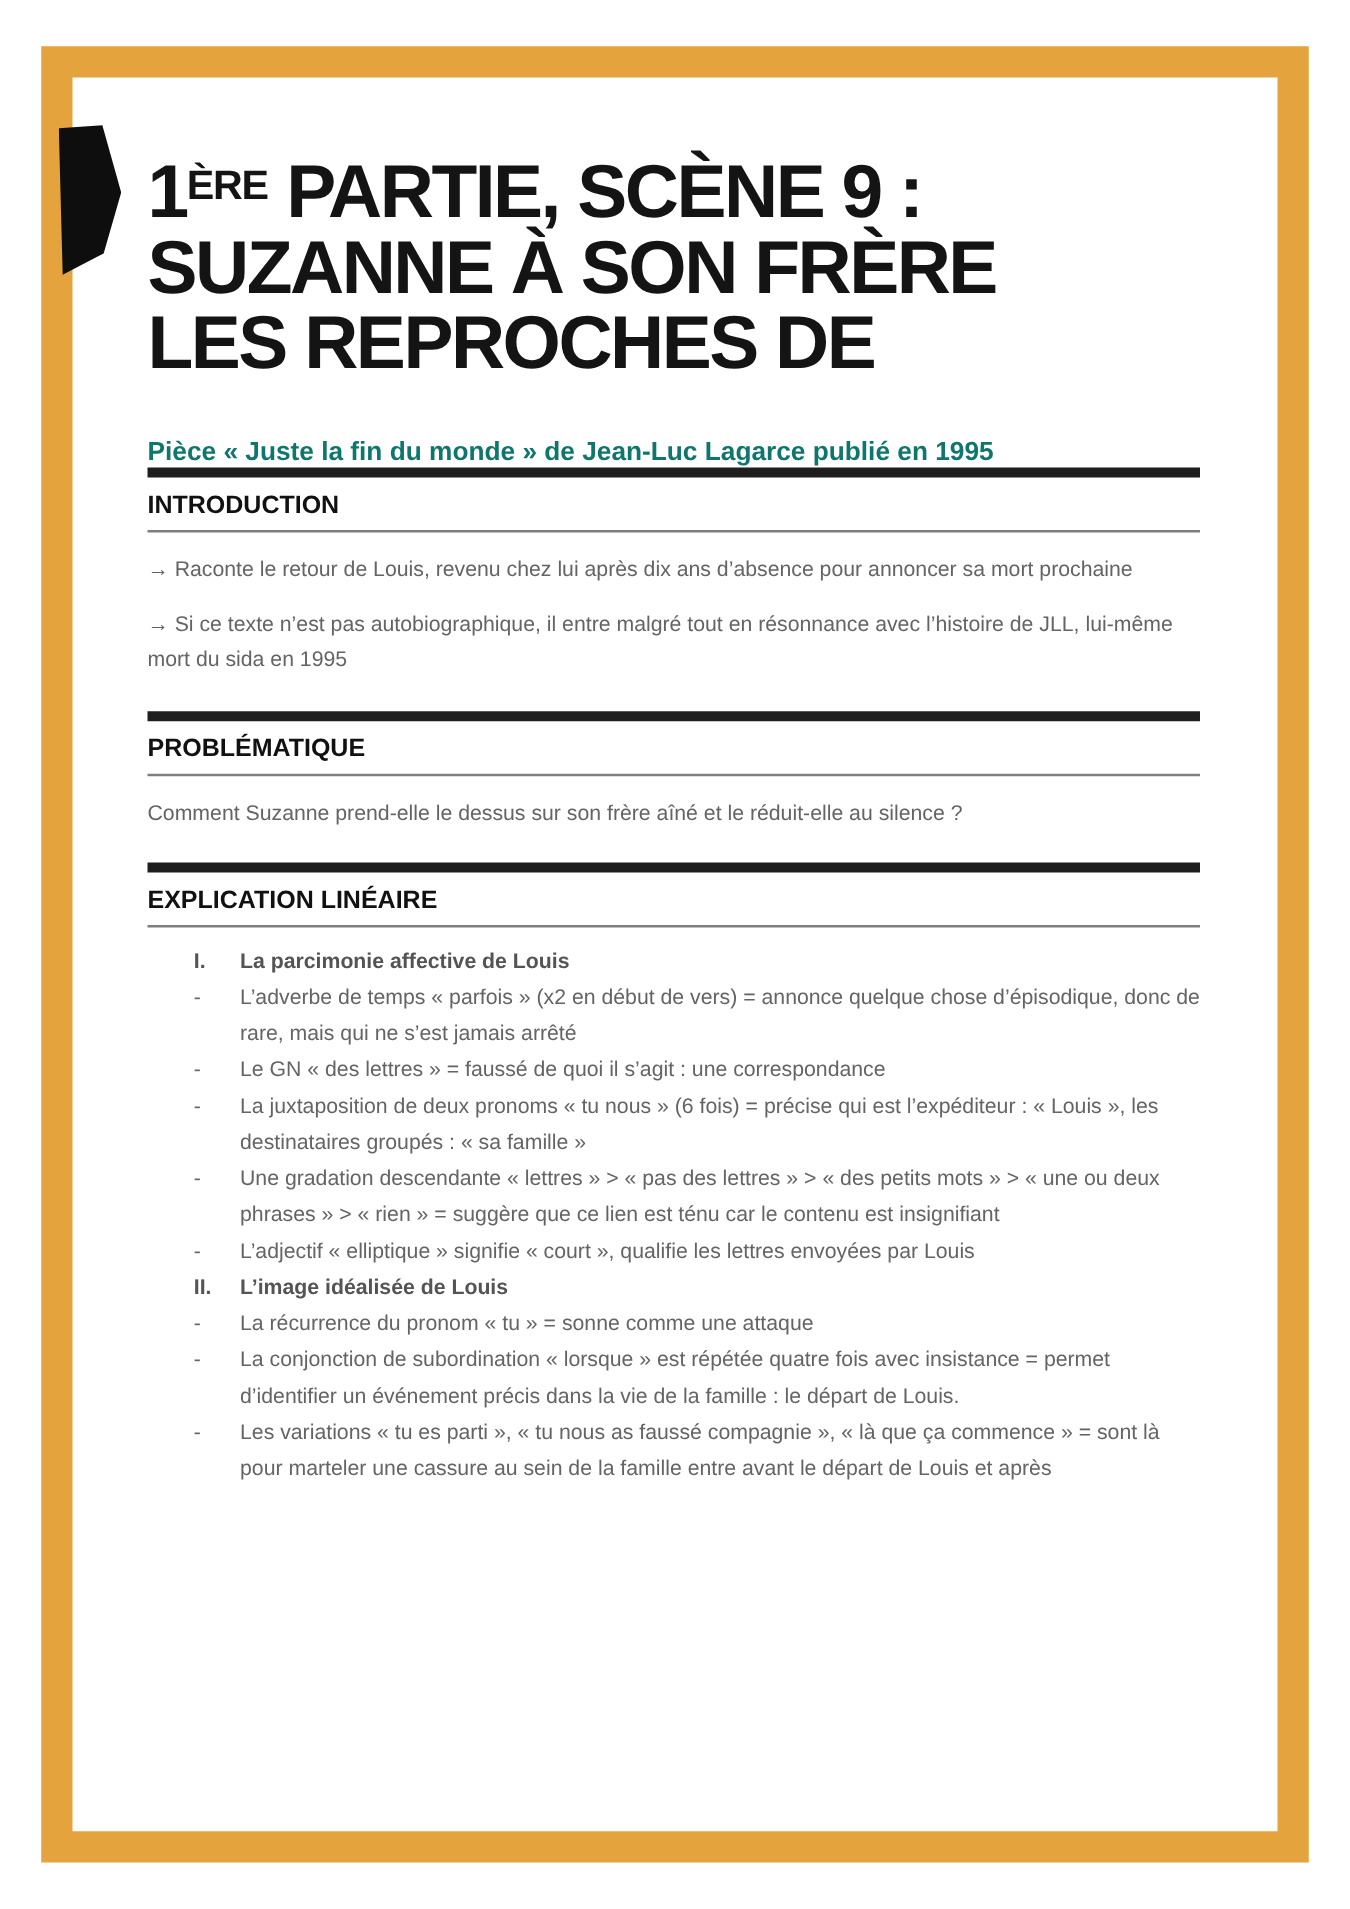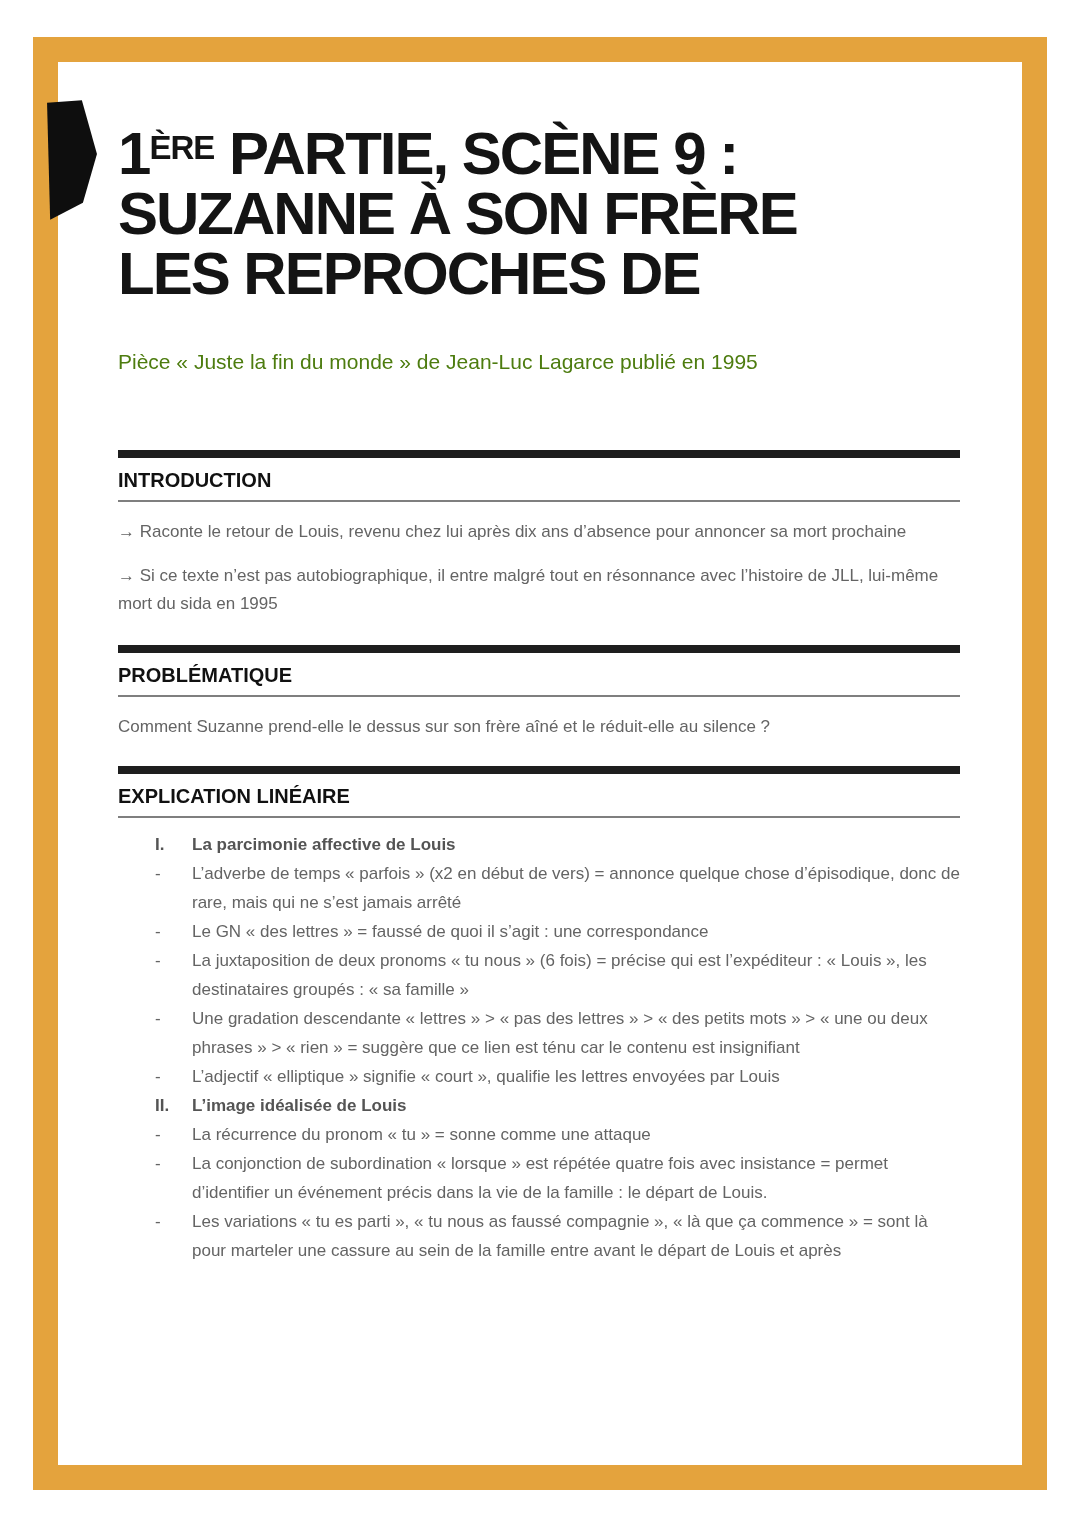--- a/index.html
+++ b/index.html
@@ -32,34 +32,34 @@
     margin:0;
     font-size:60px;line-height:60px;
     font-weight:bold;color:#141414;
     letter-spacing:-2px;
   }
   h1 .t-line{display:block;}
   h1 .sup{font-size:0.55em;vertical-align:0.45em;letter-spacing:-1px;}
   .subtitle{
     margin:45px 0 0 0;
     font-size:21px;line-height:25px;
-    color:#4d7c0f;font-weight:normal;
+    color:#0f766e;font-weight:bold;
   }
   .note-box{
     position:absolute;left:837px;top:315px;
     width:175px;min-height:121px;
     box-sizing:border-box;
     border:2px solid #2b2b2b;
     background:#ffffff;
     padding:10px 12px 12px 14px;
     font-size:17.5px;line-height:29px;
     color:#1c1c1c;
   }
   .section{margin:0;}
-  .section.intro{margin-top:76px;}
+  .section.intro{}
   .section.problematique{margin-top:27px;}
   .section.explication{margin-top:25px;}
   .rule-thick{height:8px;background:#1e1e1e;}
   h2{
     margin:10px 0 8px 0;
     font-size:20px;line-height:24px;
     font-weight:bold;color:#111111;
   }
   .rule-thin{height:2px;background:#7f7f7f;}
   .section p{

